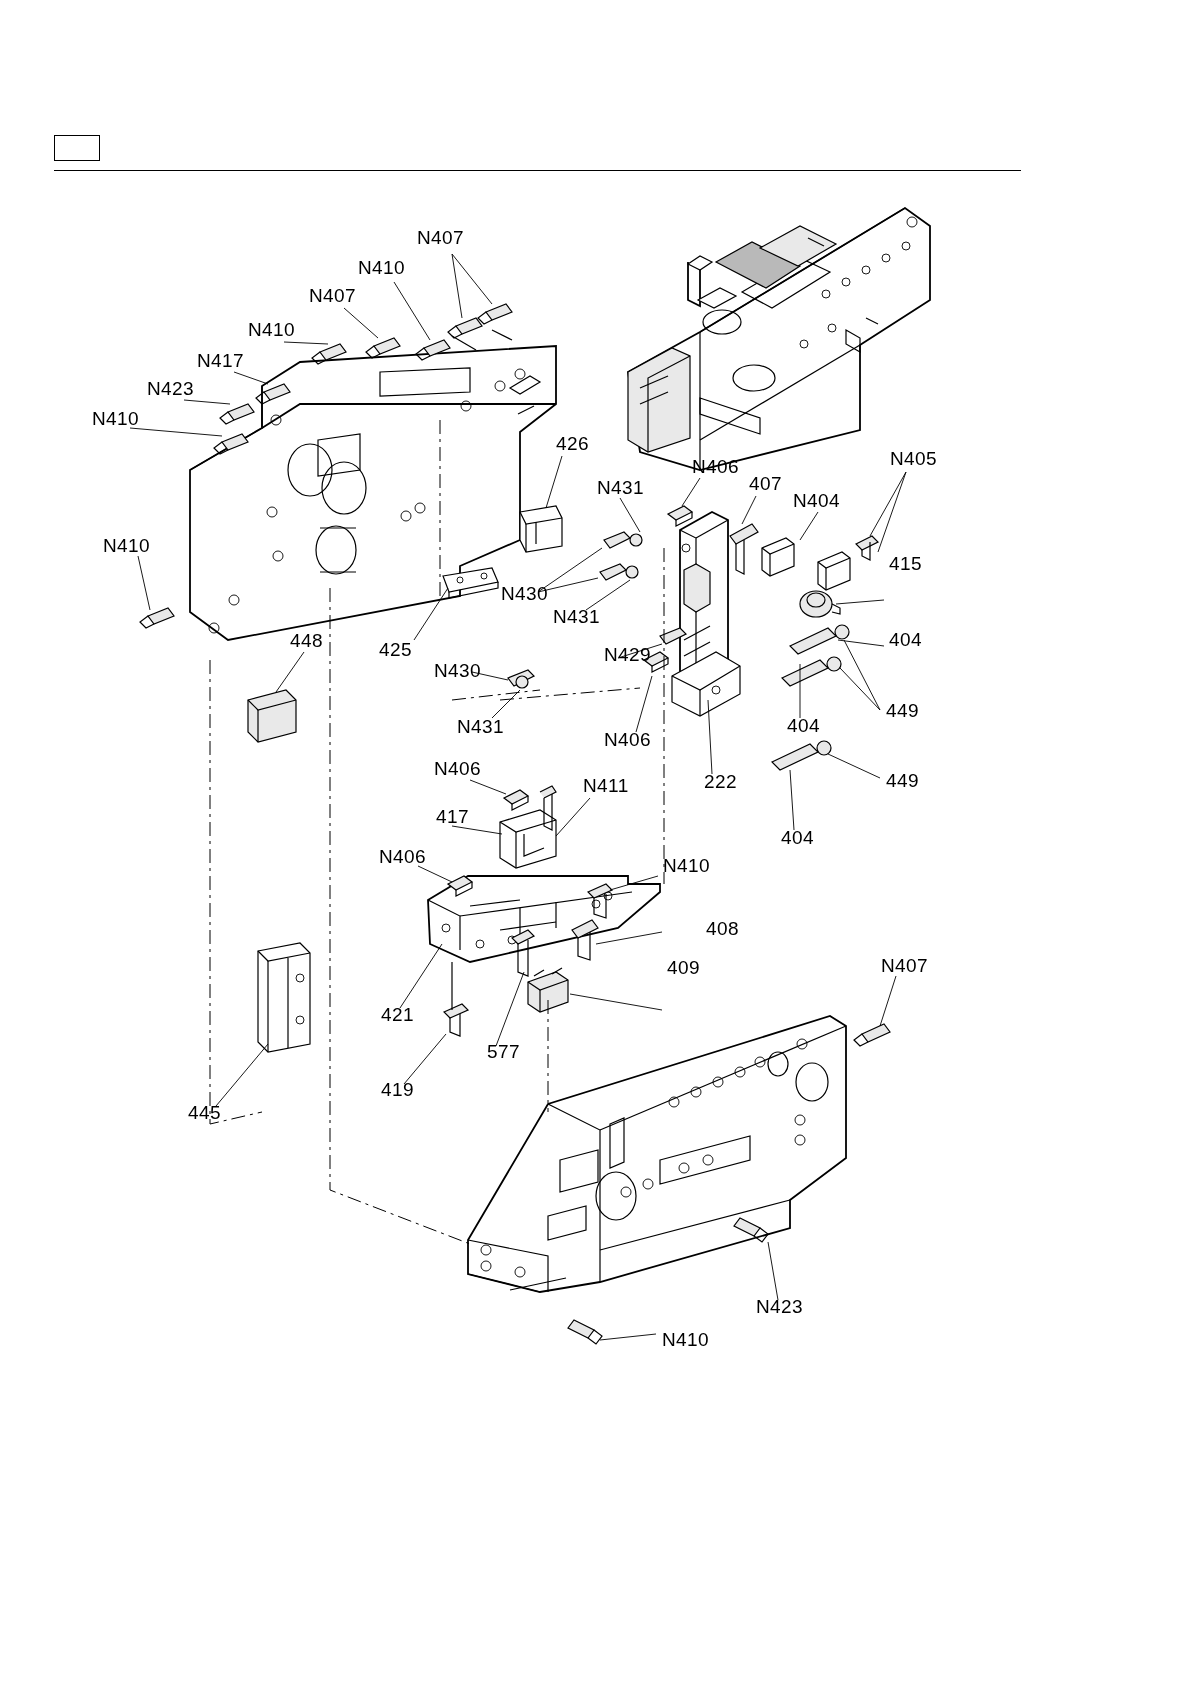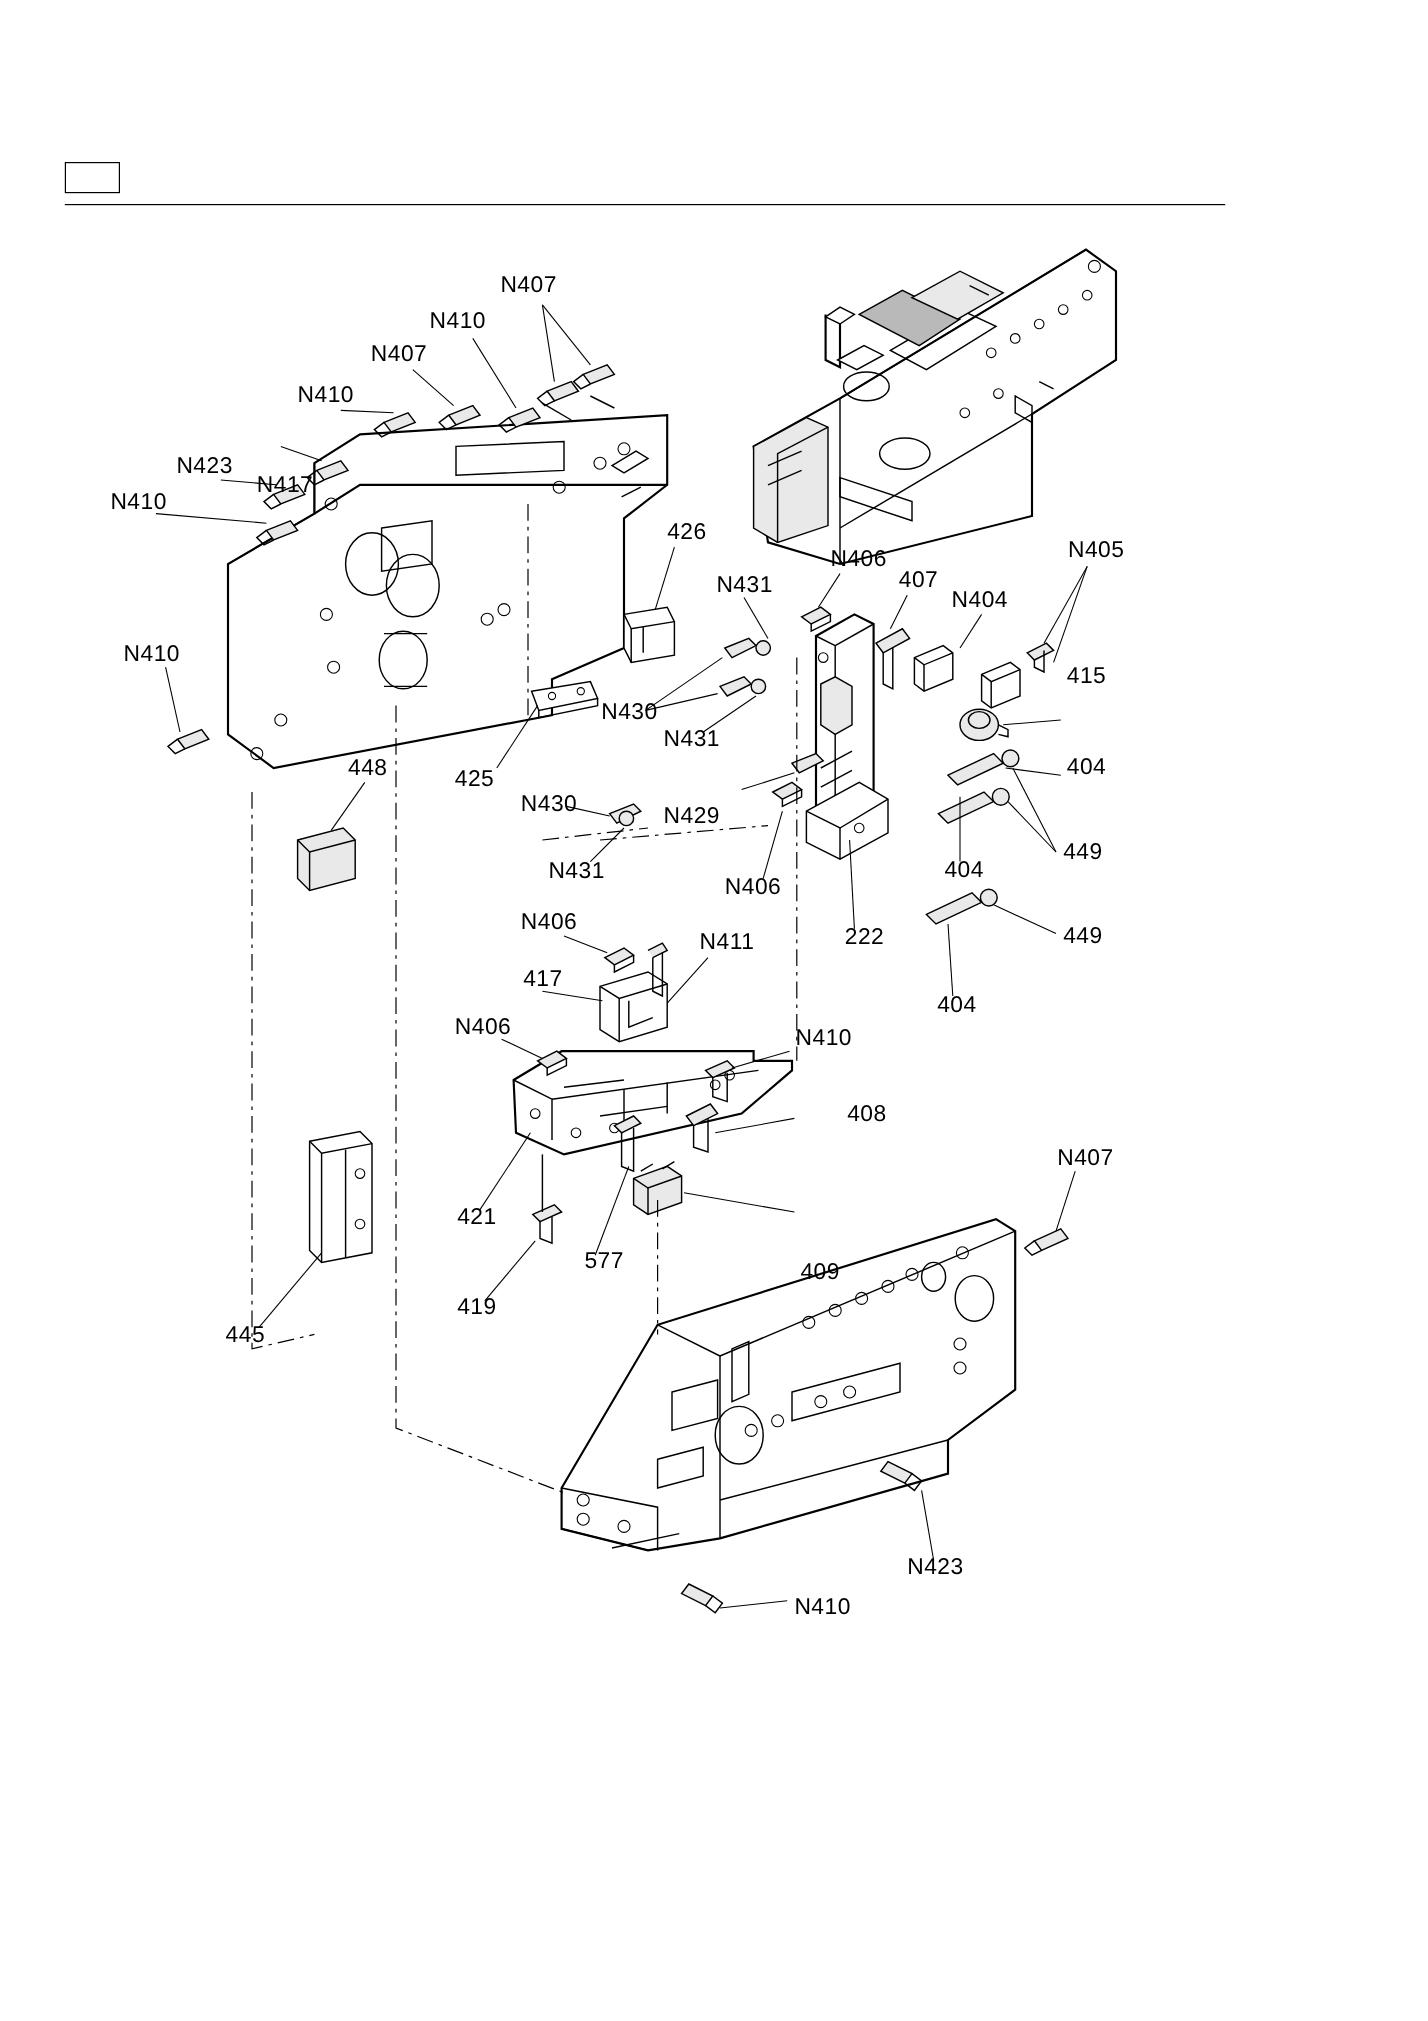--- a/index.html
+++ b/index.html
@@ -416,52 +416,52 @@
       <path class="dash" d="M500 700 L640 688"></path>
       <path class="dash" d="M548 1000 L548 1112"></path>
       <path class="dash" d="M452 700 L540 690"></path>
     </g>
   </svg>
 
   <div class="lbl" style="left:417px; top:228px;">N407</div>
   <div class="lbl" style="left:358px; top:258px;">N410</div>
   <div class="lbl" style="left:309px; top:286px;">N407</div>
   <div class="lbl" style="left:248px; top:320px;">N410</div>
-  <div class="lbl" style="left:214px; top:351px;margin-top:44px;">N417</div>
+  <div class="lbl" style="left:197px; top:351px;">N417</div>
   <div class="lbl" style="left:147px; top:379px;">N423</div>
   <div class="lbl" style="left:92px;  top:409px;">N410</div>
   <div class="lbl" style="left:103px; top:536px;">N410</div>
   <div class="lbl" style="left:290px; top:631px;">448</div>
   <div class="lbl" style="left:379px; top:640px;">425</div>
   <div class="lbl" style="left:556px; top:434px;">426</div>
   <div class="lbl" style="left:597px; top:478px;">N431</div>
   <div class="lbl" style="left:692px; top:457px;">N406</div>
   <div class="lbl" style="left:749px; top:474px;">407</div>
   <div class="lbl" style="left:793px; top:491px;">N404</div>
   <div class="lbl" style="left:890px; top:449px;">N405</div>
   <div class="lbl" style="left:501px; top:584px;">N430</div>
   <div class="lbl" style="left:553px; top:607px;">N431</div>
   <div class="lbl" style="left:889px; top:554px;">415</div>
   <div class="lbl" style="left:889px; top:630px;">404</div>
-  <div class="lbl" style="left:553px; top:645px;margin-top:26px;">N429</div>
+  <div class="lbl" style="left:604px; top:645px;">N429</div>
   <div class="lbl" style="left:886px; top:701px;">449</div>
   <div class="lbl" style="left:787px; top:716px;">404</div>
   <div class="lbl" style="left:434px; top:661px;">N430</div>
   <div class="lbl" style="left:457px; top:717px;">N431</div>
   <div class="lbl" style="left:604px; top:730px;">N406</div>
   <div class="lbl" style="left:704px; top:772px;">222</div>
   <div class="lbl" style="left:886px; top:771px;">449</div>
   <div class="lbl" style="left:781px; top:828px;">404</div>
   <div class="lbl" style="left:434px; top:759px;">N406</div>
   <div class="lbl" style="left:583px; top:776px;">N411</div>
   <div class="lbl" style="left:436px; top:807px;">417</div>
   <div class="lbl" style="left:379px; top:847px;">N406</div>
   <div class="lbl" style="left:663px; top:856px;">N410</div>
   <div class="lbl" style="left:706px; top:919px;">408</div>
-  <div class="lbl" style="left:667px; top:1051px;">409</div>
+  <div class="lbl" style="left:667px; top:958px;">409</div>
   <div class="lbl" style="left:381px; top:1005px;text-align:center;">421</div>
   <div class="lbl" style="left:487px; top:1042px;">577</div>
   <div class="lbl" style="left:381px; top:1080px;">419</div>
   <div class="lbl" style="left:188px; top:1103px;">445</div>
   <div class="lbl" style="left:881px; top:956px;">N407</div>
   <div class="lbl" style="left:756px; top:1297px;">N423</div>
   <div class="lbl" style="left:662px; top:1330px;">N410</div>
 
 </div>
 

